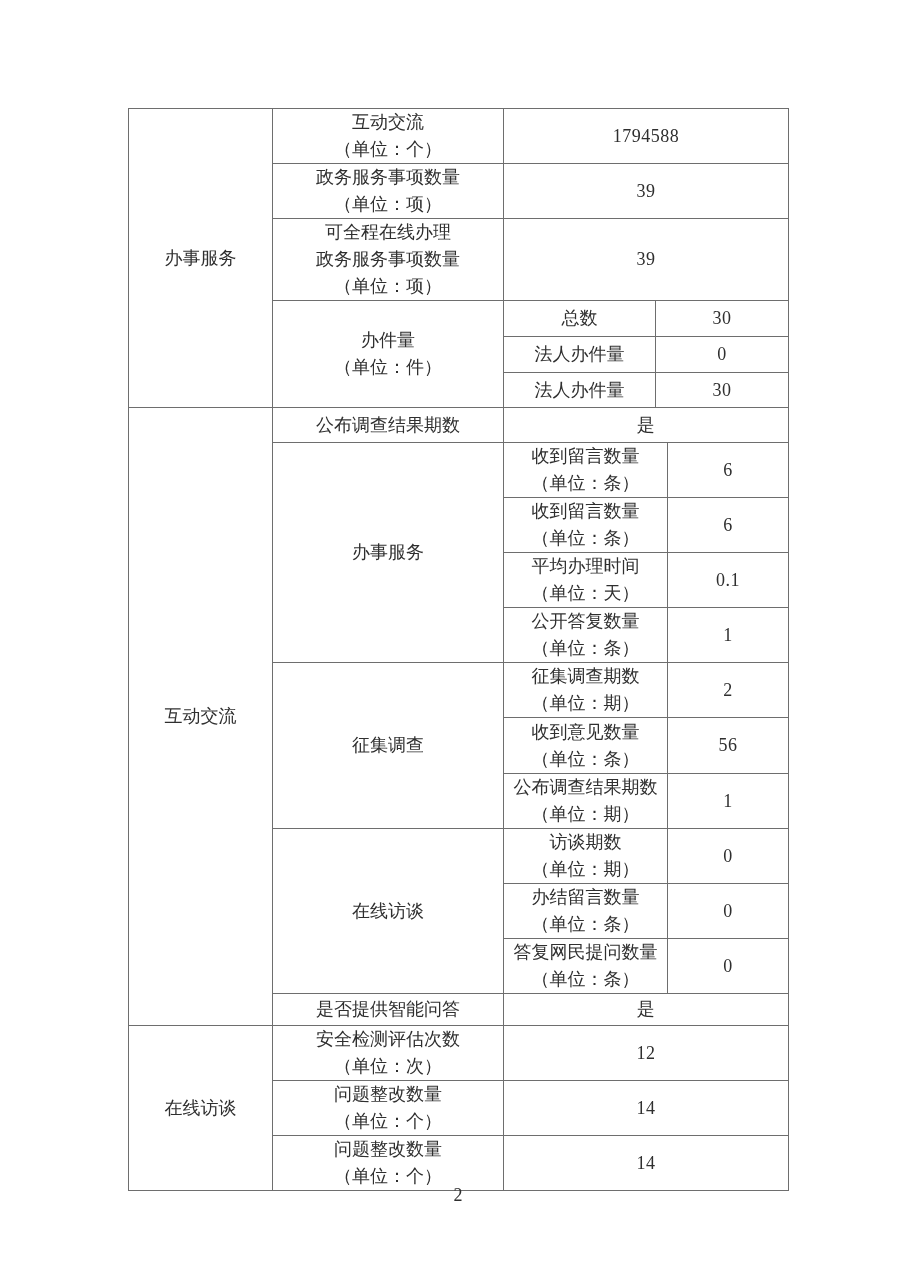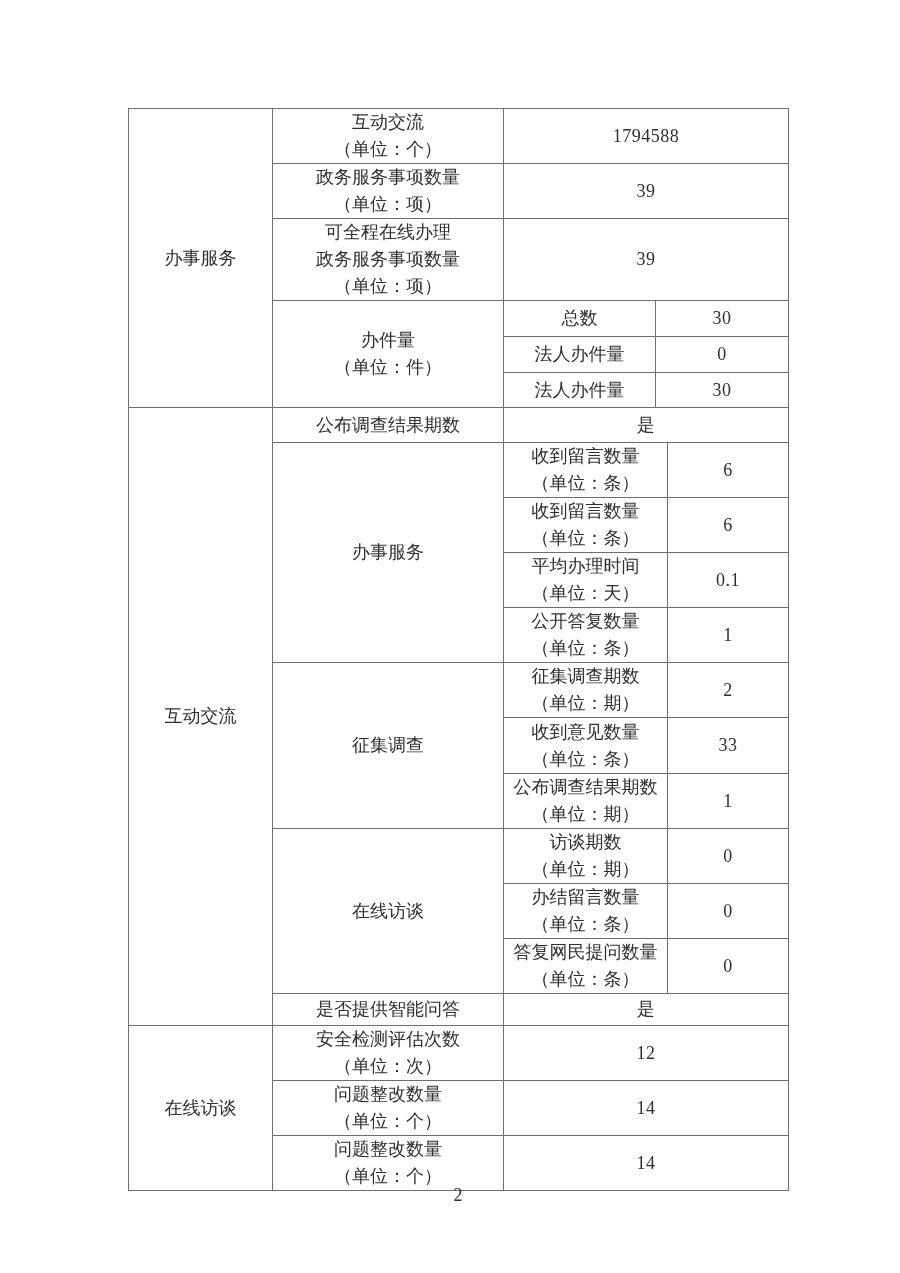--- a/index.html
+++ b/index.html
@@ -149,21 +149,21 @@
         <div>征集调查期数</div>
         <div>（单位：期）</div>
       </td>
       <td class="value-cell">2</td>
     </tr>
     <tr style="height:56px">
       <td colspan="2">
         <div>收到意见数量</div>
         <div>（单位：条）</div>
       </td>
-      <td class="value-cell">33</td>
+      <td class="value-cell">56</td>
     </tr>
     <tr style="height:47px">
       <td colspan="2">
         <div>公布调查结果期数</div>
         <div>（单位：期）</div>
       </td>
       <td class="value-cell">1</td>
     </tr>
     <tr style="height:53px">
       <td rowspan="3">在线访谈</td>

